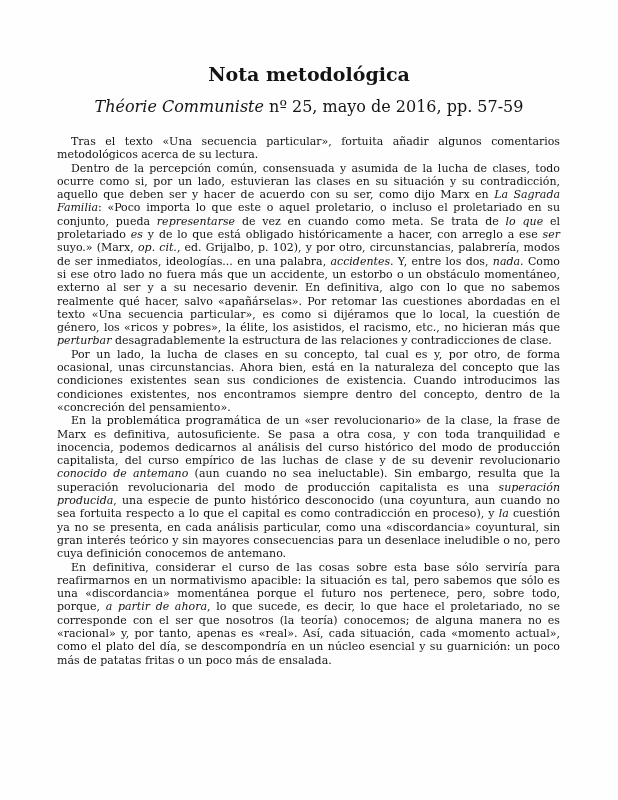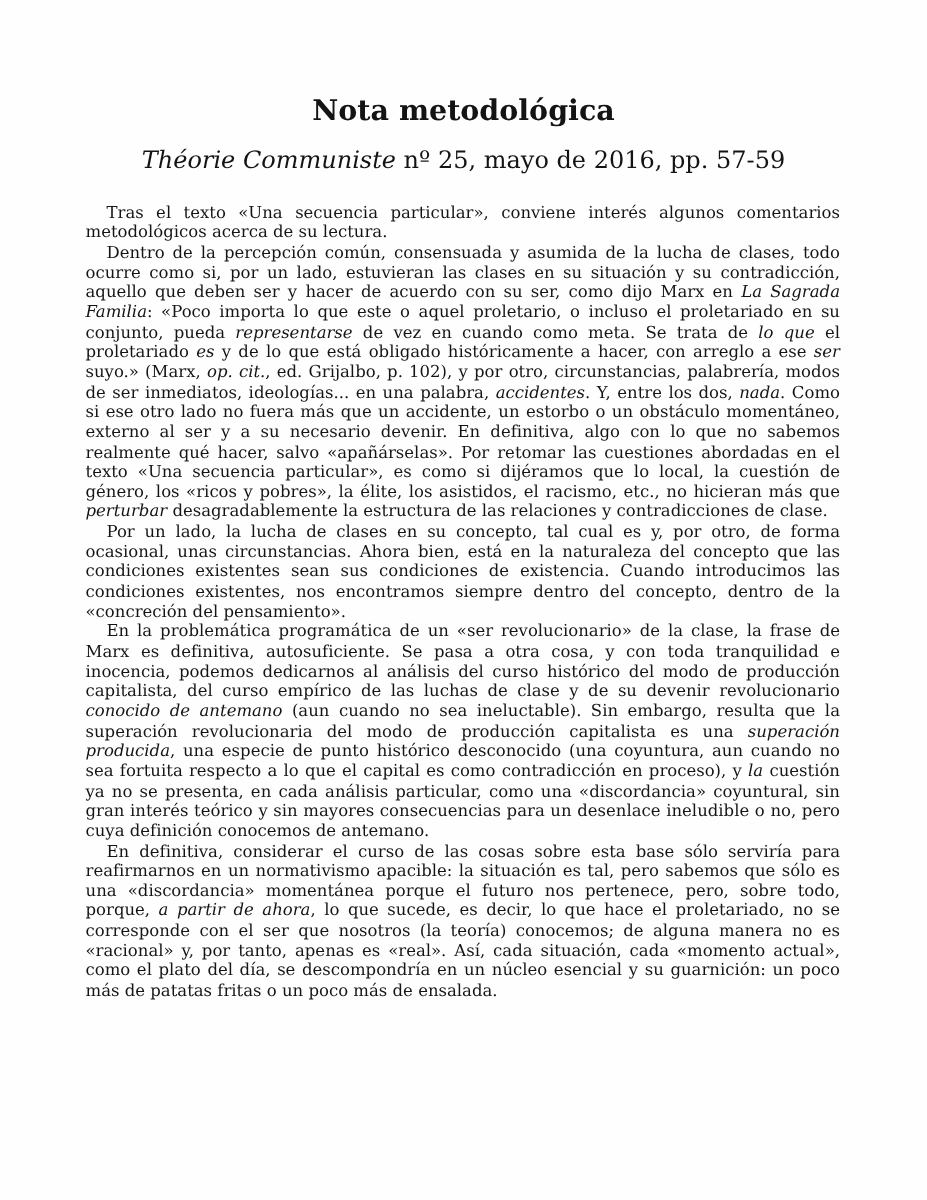--- a/index.html
+++ b/index.html
@@ -53,19 +53,19 @@
 <body>
 
 <div class="page">
   <h1 class="doc-title">Nota metodológica</h1>
 
   <div class="doc-subtitle">
     <span class="journal">Théorie Communiste</span><span> nº 25, mayo de 2016, pp. 57-59</span>
   </div>
 
   <div class="doc-body" id="paragraphs">
-      <p><span>Tras el texto «Una secuencia particular», conviene interés algunos comentarios metodológicos acerca de su lectura.</span></p>
+      <p><span>Tras el texto «Una secuencia particular», fortuita añadir algunos comentarios metodológicos acerca de su lectura.</span></p>
       <p><span>Dentro de la percepción común, consensuada y asumida de la lucha de clases, todo ocurre como si, por un lado, estuvieran las clases en su situación y su contradicción, aquello que deben ser y hacer de acuerdo con su ser, como dijo Marx en </span><span class="it">La Sagrada Familia</span><span>: «Poco importa lo que este o aquel proletario, o incluso el proletariado en su conjunto, pueda </span><span class="it">representarse</span><span> de vez en cuando como meta. Se trata de </span><span class="it">lo que</span><span> el proletariado </span><span class="it">es</span><span> y de lo que está obligado históricamente a hacer, con arreglo a ese </span><span class="it">ser</span><span> suyo.» (Marx, </span><span class="it">op. cit.</span><span>, ed. Grijalbo, p. 102), y por otro, circunstancias, palabrería, modos de ser inmediatos, ideologías... en una palabra, </span><span class="it">accidentes</span><span>. Y, entre los dos, </span><span class="it">nada</span><span>. Como si ese otro lado no fuera más que un accidente, un estorbo o un obstáculo momentáneo, externo al ser y a su necesario devenir. En definitiva, algo con lo que no sabemos realmente qué hacer, salvo «apañárselas». Por retomar las cuestiones abordadas en el texto «Una secuencia particular», es como si dijéramos que lo local, la cuestión de género, los «ricos y pobres», la élite, los asistidos, el racismo, etc., no hicieran más que </span><span class="it">perturbar</span><span> desagradablemente la estructura de las relaciones y contradicciones de clase.</span></p>
       <p><span>Por un lado, la lucha de clases en su concepto, tal cual es y, por otro, de forma ocasional, unas circunstancias. Ahora bien, está en la naturaleza del concepto que las condiciones existentes sean sus condiciones de existencia. Cuando introducimos las condiciones existentes, nos encontramos siempre dentro del concepto, dentro de la «concreción del pensamiento».</span></p>
       <p><span>En la problemática programática de un «ser revolucionario» de la clase, la frase de Marx es definitiva, autosuficiente. Se pasa a otra cosa, y con toda tranquilidad e inocencia, podemos dedicarnos al análisis del curso histórico del modo de producción capitalista, del curso empírico de las luchas de clase y de su devenir revolucionario </span><span class="it">conocido de antemano</span><span> (aun cuando no sea ineluctable). Sin embargo, resulta que la superación revolucionaria del modo de producción capitalista es una </span><span class="it">superación producida</span><span>, una especie de punto histórico desconocido (una coyuntura, aun cuando no sea fortuita respecto a lo que el capital es como contradicción en proceso), y </span><span class="it">la</span><span> cuestión ya no se presenta, en cada análisis particular, como una «discordancia» coyuntural, sin gran interés teórico y sin mayores consecuencias para un desenlace ineludible o no, pero cuya definición conocemos de antemano.</span></p>
       <p><span>En definitiva, considerar el curso de las cosas sobre esta base sólo serviría para reafirmarnos en un normativismo apacible: la situación es tal, pero sabemos que sólo es una «discordancia» momentánea porque el futuro nos pertenece, pero, sobre todo, porque, </span><span class="it">a partir de ahora</span><span>, lo que sucede, es decir, lo que hace el proletariado, no se corresponde con el ser que nosotros (la teoría) conocemos; de alguna manera no es «racional» y, por tanto, apenas es «real». Así, cada situación, cada «momento actual», como el plato del día, se descompondría en un núcleo esencial y su guarnición: un poco más de patatas fritas o un poco más de ensalada.</span></p>
     </div>
 </div>
 
 </body></html>

